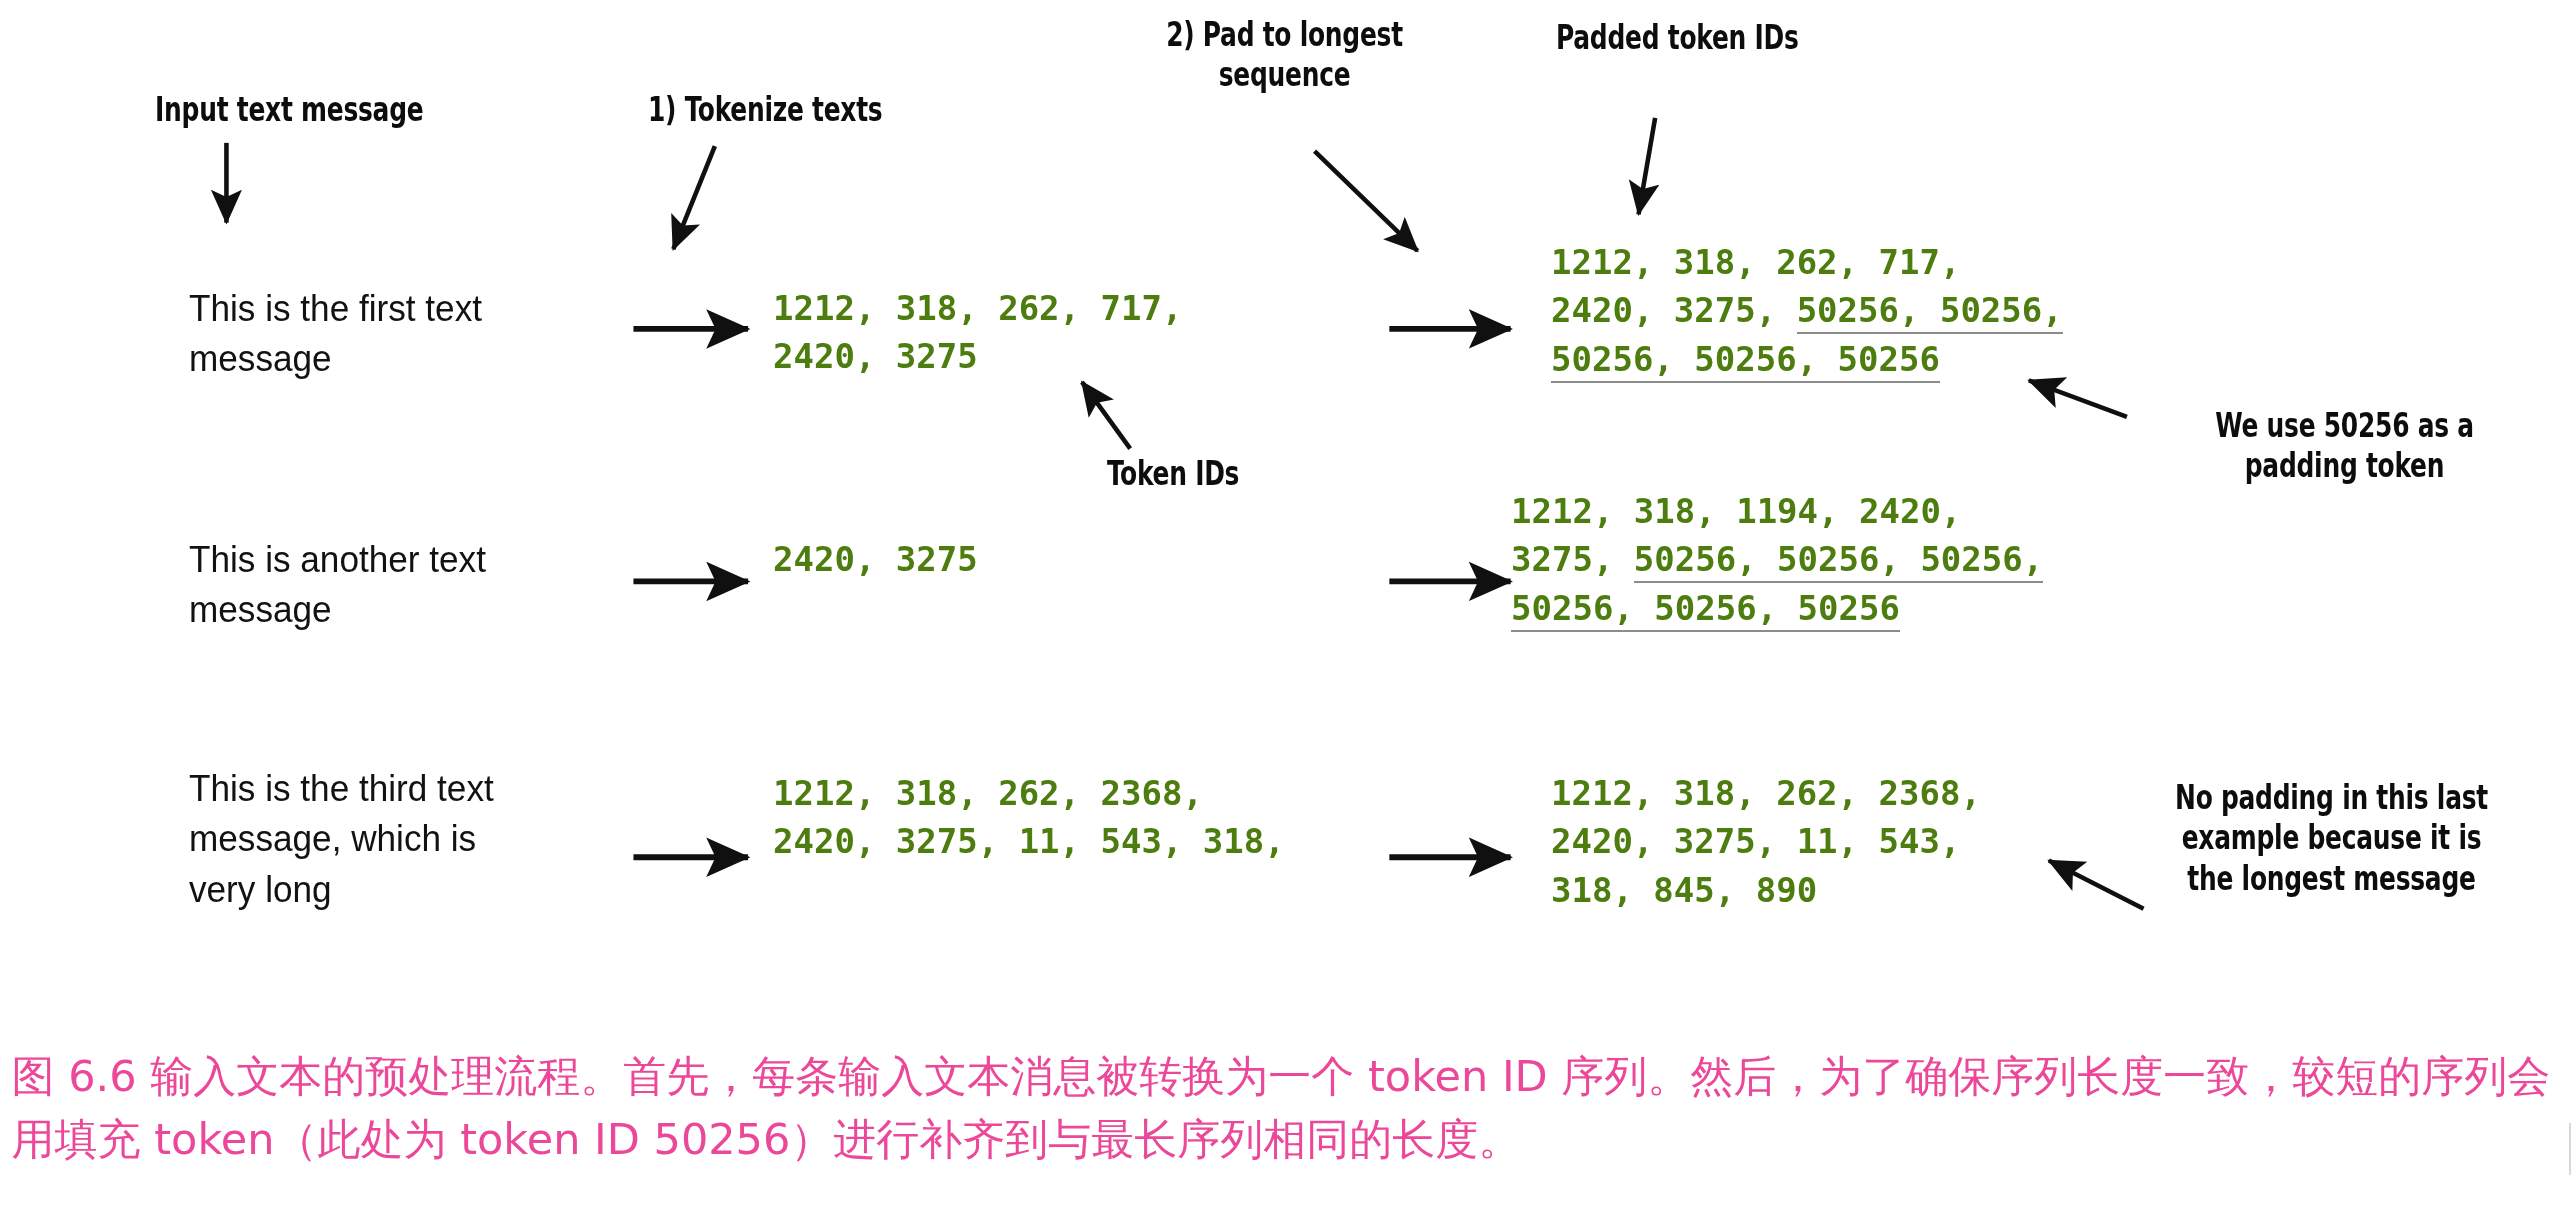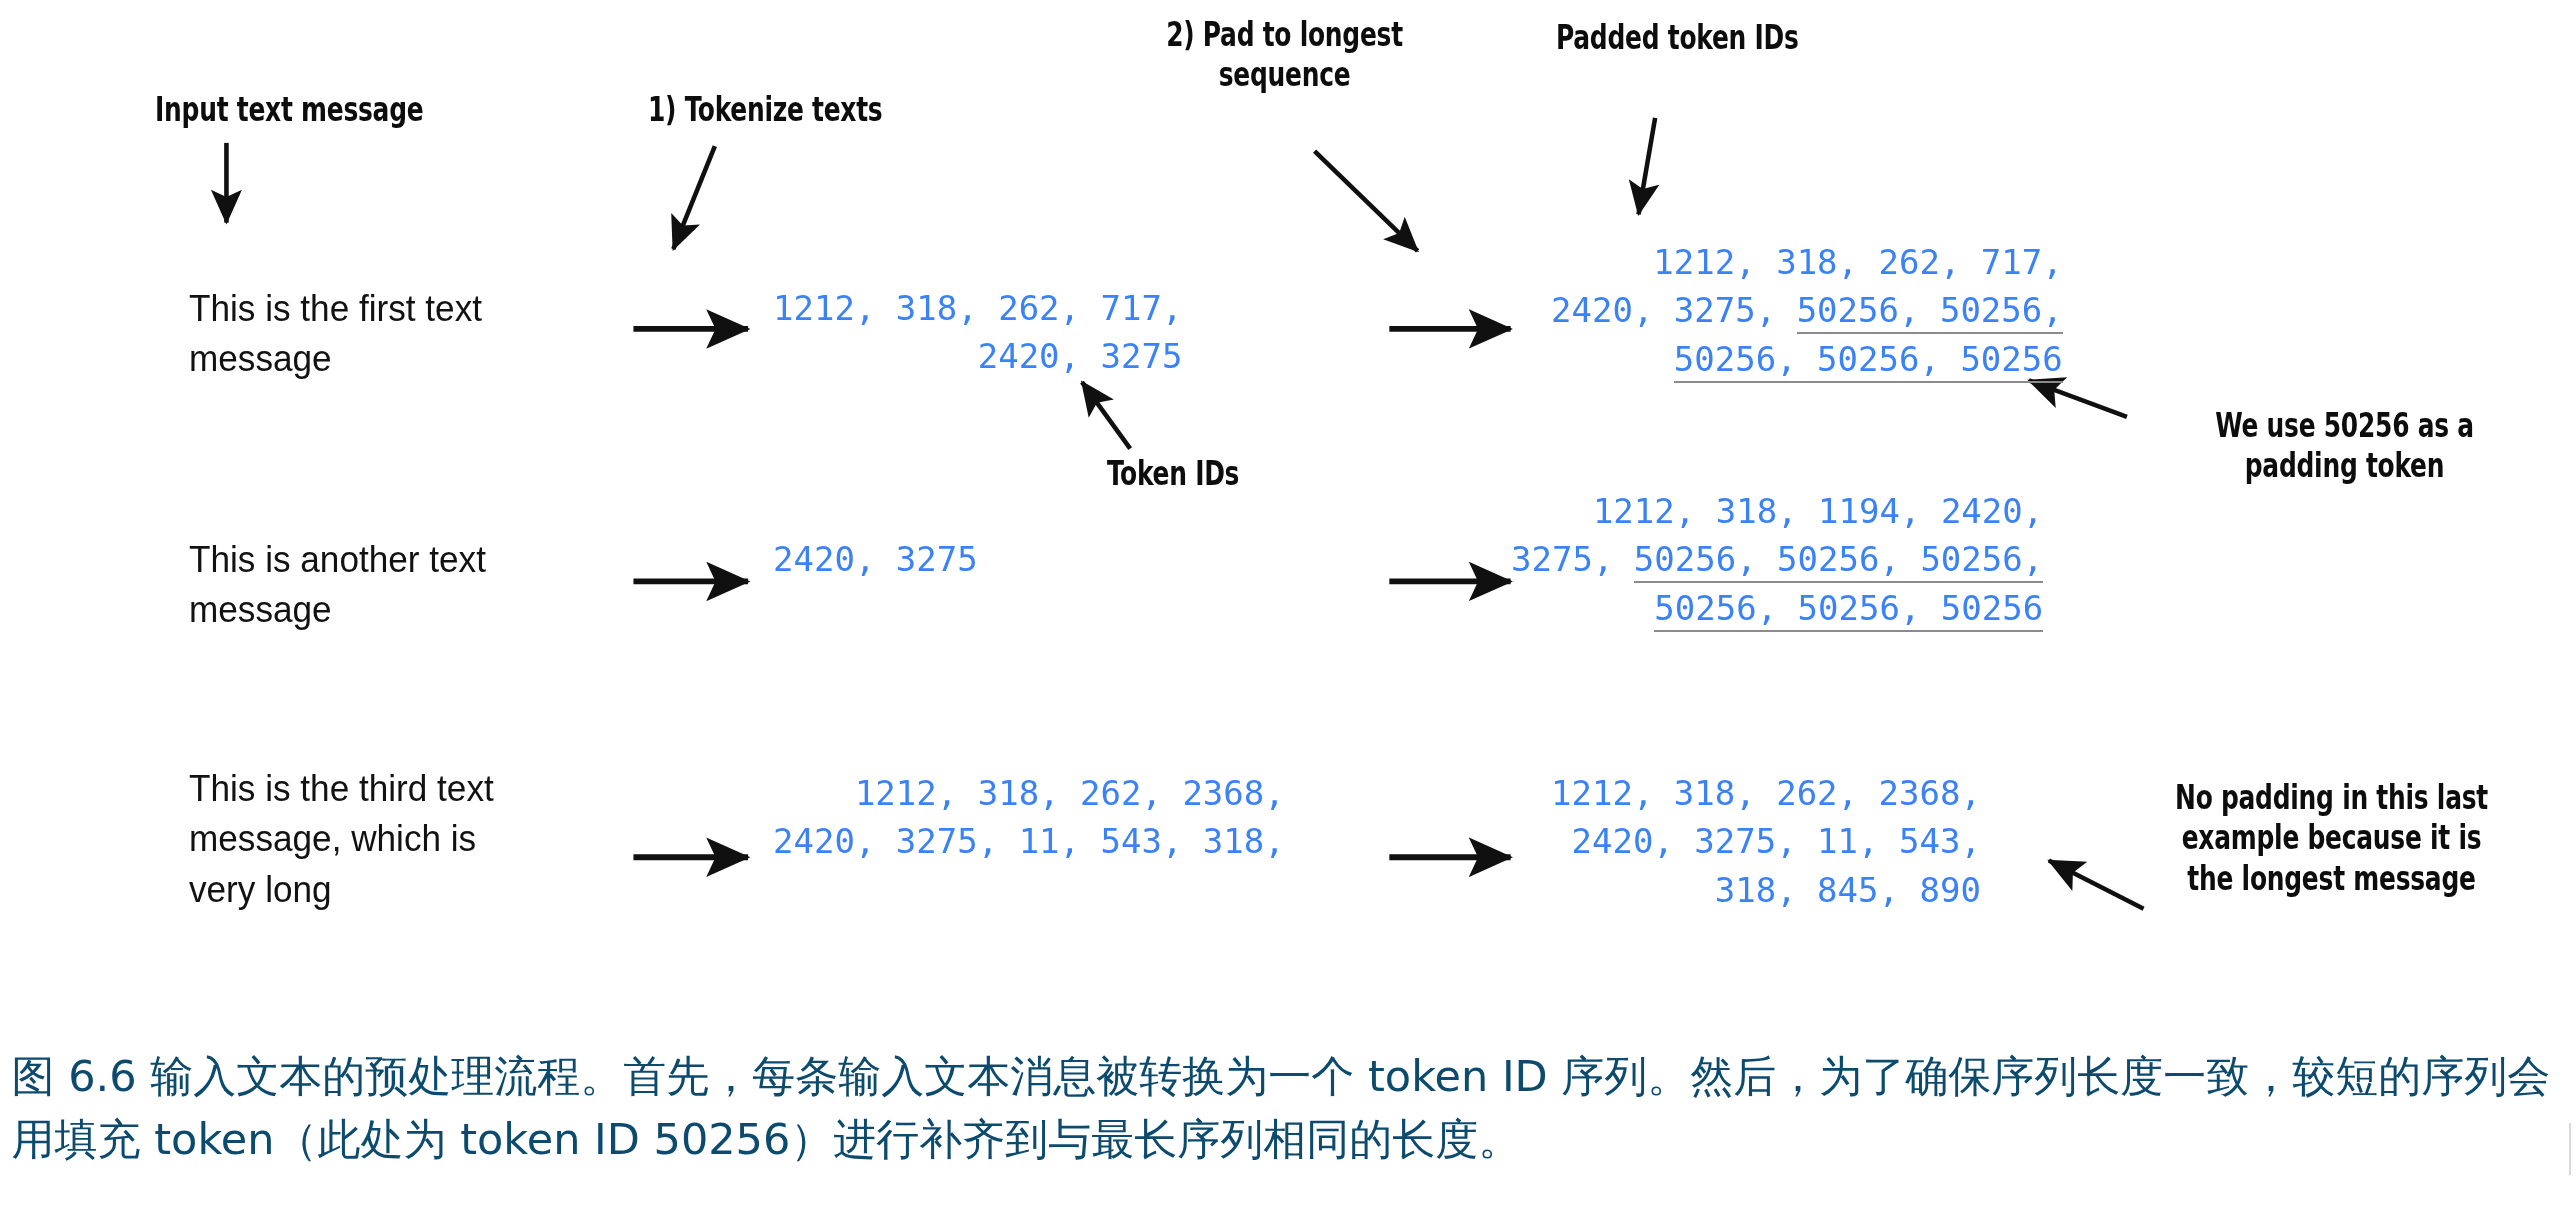--- a/index.html
+++ b/index.html
@@ -38,39 +38,38 @@
     line-height:1.36;
     white-space:pre-line;
     transform:scaleX(0.95);
     transform-origin:left top;
   }
 
   
   .ids{
     position:absolute;
     font-family:"DejaVu Sans Mono","Liberation Mono", monospace;
-    font-weight:400;
-    color:#3b82f6;
+    font-weight:700;
+    color:#4d7c0f;
     font-size:34px;
     line-height:1.42;
     white-space:pre;
     letter-spacing:0px;
-    text-align:right;
   }
   .ids .pad{
     border-bottom:2.5px solid #8b8b8b;
     padding-bottom:2px;
   }
 
   
   .caption{
     position:absolute;
     left:11.6px; top:1045px;
     width:2553px;
-    color:#0c4a6e;
+    color:#ec4899;
     font-family:"DejaVu Sans","Liberation Sans", sans-serif;
     font-size:43px;
     line-height:1.47;
     letter-spacing:0px;
     text-align:left;
   }
   .edge-artifact{
     position:absolute;right:5px;top:1123px;width:1.7px;height:52px;
     background:#d8d8de;
   }

